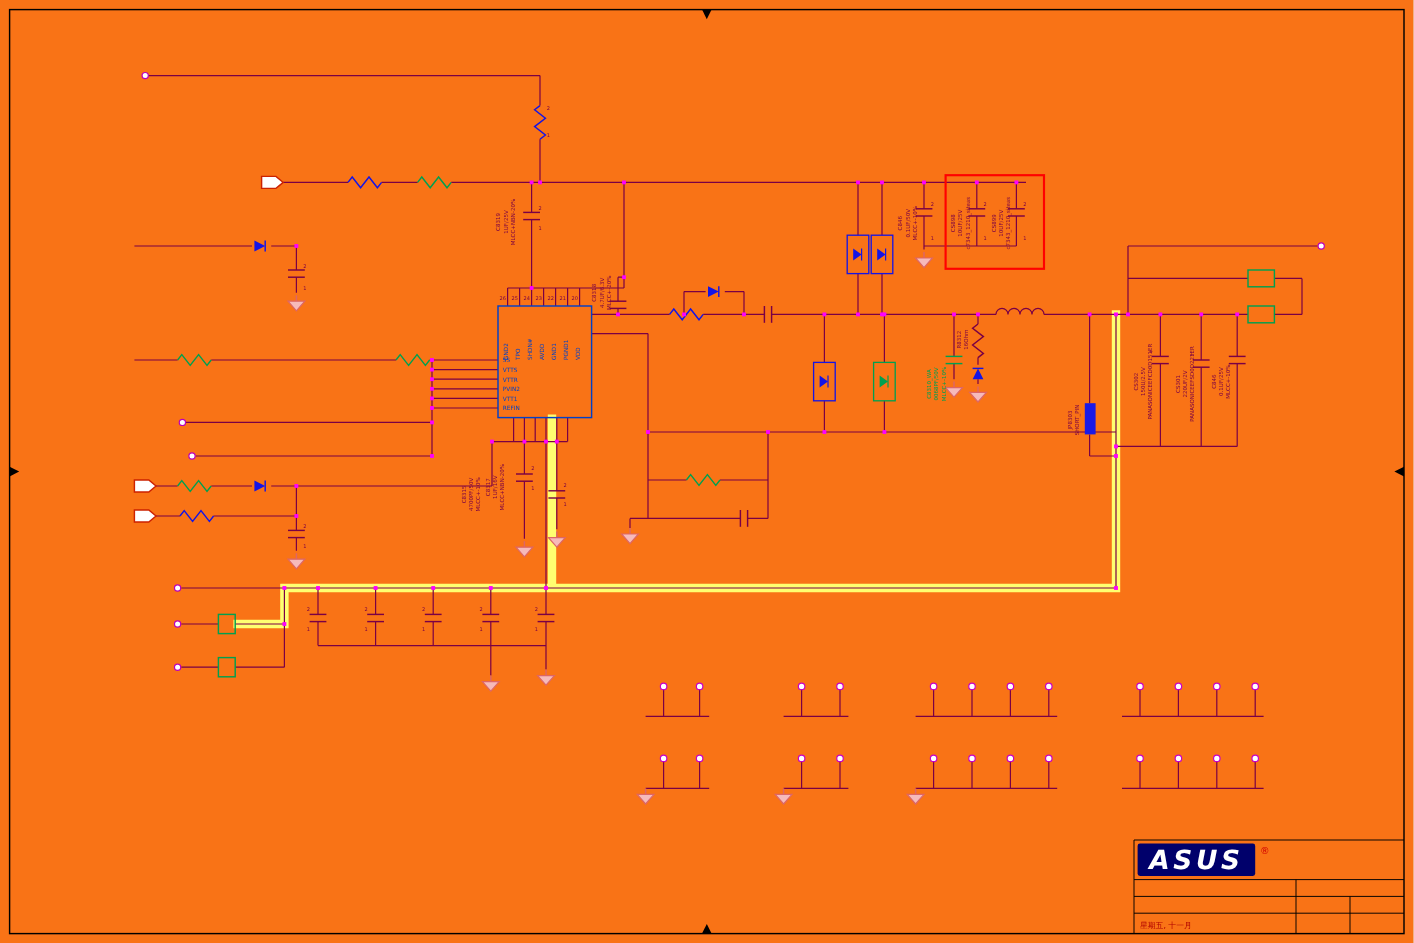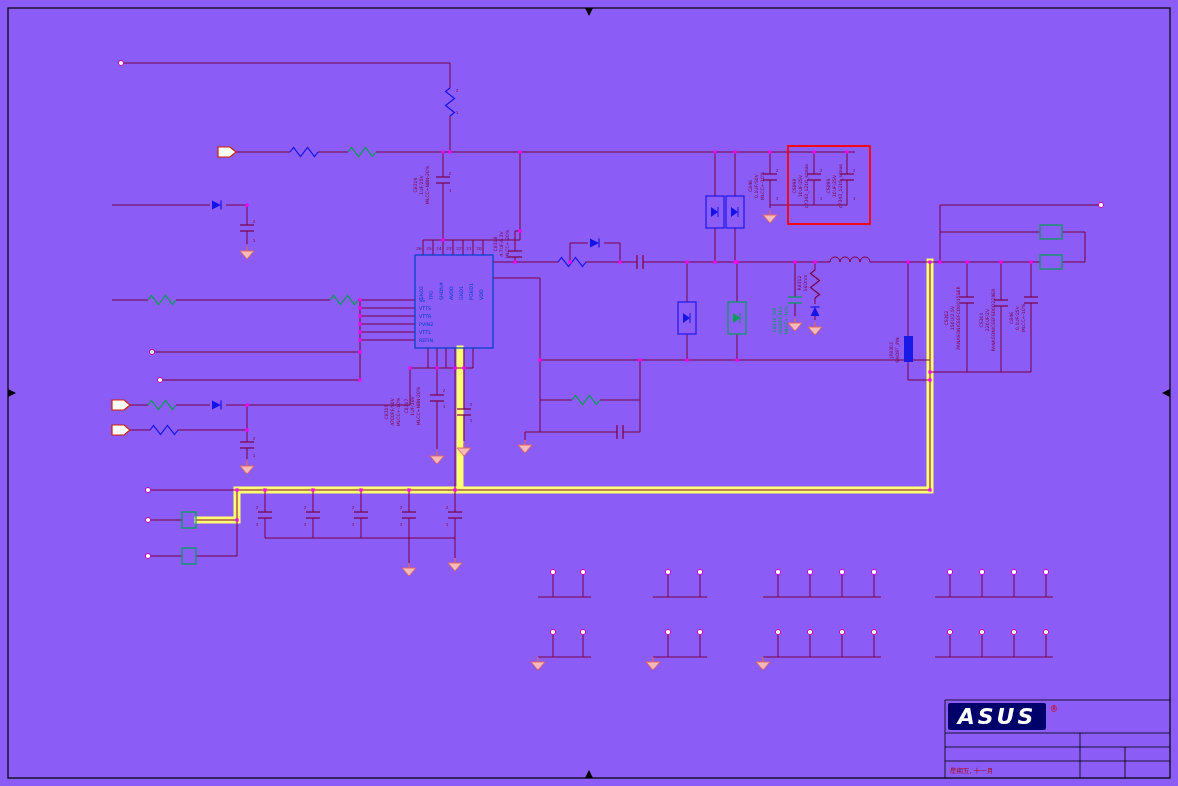--- a/index.html
+++ b/index.html
@@ -1,16 +1,16 @@
 <!DOCTYPE html>
 <html><head>
 <meta charset="utf-8">
 <style>
   html,body{margin:0;padding:0;background:#e8e8e8}
-  .page{position:relative;width:1178px;height:786px;background:#8b5cf6;overflow:hidden;
+  .page{position:relative;width:1178px;height:786px;background:#f97316;overflow:hidden;
         font-family:"DejaVu Sans",sans-serif}
   svg{position:absolute;left:0;top:0}
   .w{stroke:#7a0045;stroke-width:1;fill:none}
   .frame{stroke:#000000;stroke-width:1.2;fill:none}
   .tline{stroke:#000000;stroke-width:0.8;fill:none}
   .yel{fill:none;stroke-width:7;stroke-linecap:square}
   .cw{color:#7a0045}
   .cb{color:#1414e6}
   .cg{color:#00a050}
   .icr{fill:none;stroke:#0040c8;stroke-width:1.2}

